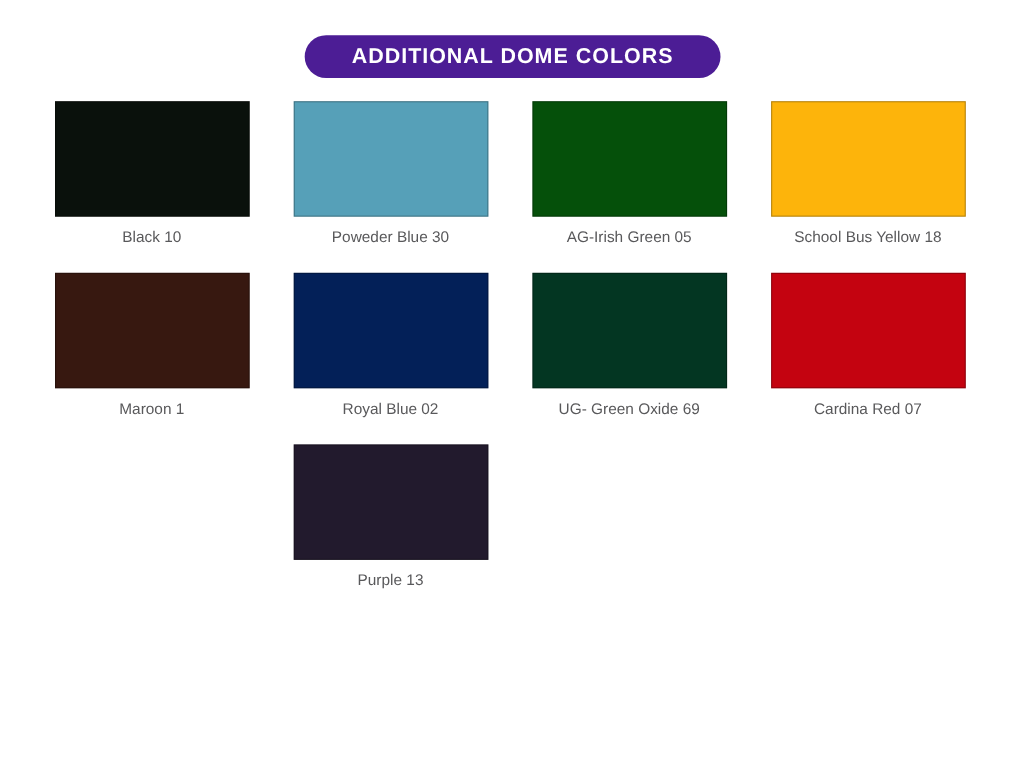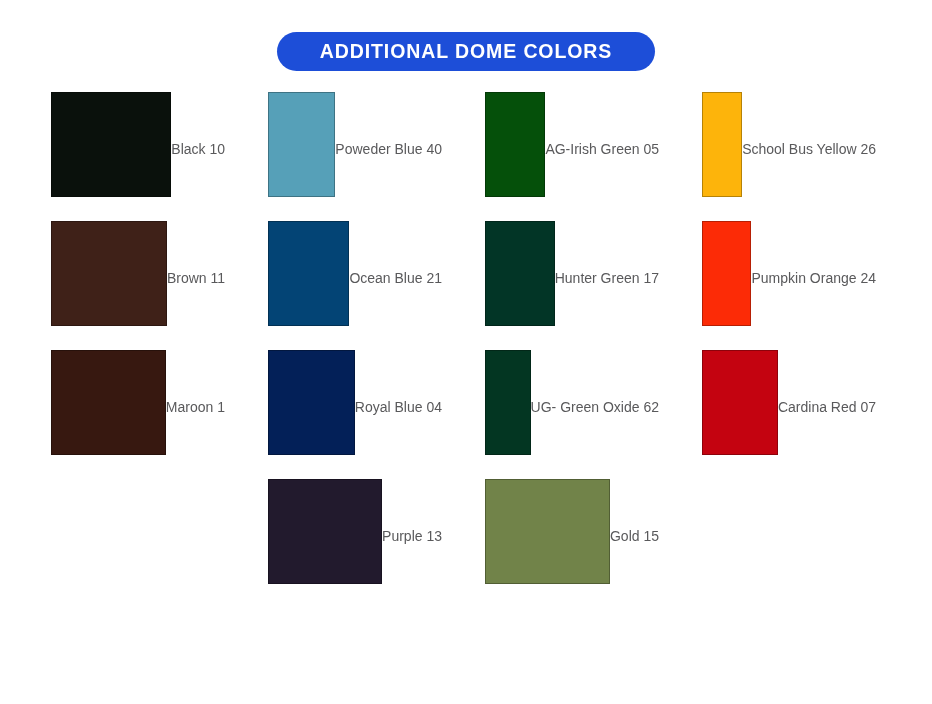--- a/index.html
+++ b/index.html
@@ -17,21 +17,21 @@
 
   
   .header-wrap {
     width: 100%;
     display: flex;
     justify-content: center;
     padding-top: 32px;
     box-sizing: border-box;
   }
   .title-pill {
-    background: #1d4ed8;
+    background: #4c1d95;
     color: #ffffff;
     border-radius: 999px;
     height: 39px;
     min-width: 378px;
     padding: 0 34px;
     box-sizing: border-box;
     display: flex;
     align-items: center;
     justify-content: center;
     font-size: 19.5px;
@@ -50,21 +50,21 @@
   }
   .palette-row {
     display: grid;
     grid-template-columns: repeat(4, 177px);
     column-gap: 40px;
     margin-bottom: 24px;
   }
   .swatch-cell {
     width: 174px;
     display: flex;
-    flex-direction: row;
+    flex-direction: column;
     align-items: center;
   }
   .swatch-cell.empty .chip,
   .swatch-cell.empty .chip-label {
     visibility: hidden;
   }
   .chip {
     width: 177px;
     height: 105px;
     box-sizing: border-box;
@@ -87,78 +87,56 @@
 </div>
 
 <div class="palette">
     <div class="palette-row">
       <div class="swatch-cell">
         <div class="chip" title="Black 10" style="background: rgb(10, 17, 12);"></div>
         <div class="chip-label">Black 10</div>
       </div>
       <div class="swatch-cell">
         <div class="chip" title="Poweder Blue 20" style="background: rgb(86, 160, 184);"></div>
-        <div class="chip-label">Poweder Blue 40</div>
+        <div class="chip-label">Poweder Blue 30</div>
       </div>
       <div class="swatch-cell">
         <div class="chip" title="AG-Irish Green 09" style="background: rgb(5, 80, 10);"></div>
         <div class="chip-label">AG-Irish Green 05</div>
       </div>
       <div class="swatch-cell">
         <div class="chip" title="School Bus Yellow 26" style="background: rgb(253, 180, 11);"></div>
-        <div class="chip-label">School Bus Yellow 26</div>
-      </div>
-    </div>
-    <div class="palette-row">
-      <div class="swatch-cell">
-        <div class="chip" title="Brown 11" style="background: rgb(63, 33, 24);"></div>
-        <div class="chip-label">Brown 11</div>
-      </div>
-      <div class="swatch-cell">
-        <div class="chip" title="Ocean Blue 21" style="background: rgb(3, 68, 117);"></div>
-        <div class="chip-label">Ocean Blue 21</div>
-      </div>
-      <div class="swatch-cell">
-        <div class="chip" title="Hunter Green 17" style="background: rgb(2, 53, 38);"></div>
-        <div class="chip-label">Hunter Green 17</div>
-      </div>
-      <div class="swatch-cell">
-        <div class="chip" title="Pumpkin Orange 24" style="background: rgb(252, 43, 6);"></div>
-        <div class="chip-label">Pumpkin Orange 24</div>
+        <div class="chip-label">School Bus Yellow 18</div>
       </div>
     </div>
     <div class="palette-row">
       <div class="swatch-cell">
         <div class="chip" title="Maroon 14" style="background: rgb(55, 24, 16);"></div>
         <div class="chip-label">Maroon 1</div>
       </div>
       <div class="swatch-cell">
         <div class="chip" title="Royal Blue 08" style="background: rgb(3, 32, 88);"></div>
-        <div class="chip-label">Royal Blue 04</div>
+        <div class="chip-label">Royal Blue 02</div>
       </div>
       <div class="swatch-cell">
         <div class="chip" title="UG- Green Oxide 98" style="background: rgb(3, 54, 34);"></div>
-        <div class="chip-label">UG- Green Oxide 62</div>
+        <div class="chip-label">UG- Green Oxide 69</div>
       </div>
       <div class="swatch-cell">
         <div class="chip" title="Cardina Red 06" style="background: rgb(196, 3, 16);"></div>
         <div class="chip-label">Cardina Red 07</div>
       </div>
     </div>
     <div class="palette-row">
       <div class="swatch-cell empty">
         <div class="chip"></div>
         <div class="chip-label"></div>
       </div>
       <div class="swatch-cell">
         <div class="chip" title="Purple 13" style="background: rgb(34, 26, 45);"></div>
         <div class="chip-label">Purple 13</div>
       </div>
-      <div class="swatch-cell">
-        <div class="chip" title="Gold 15" style="background: rgb(113, 131, 73);"></div>
-        <div class="chip-label">Gold 15</div>
-      </div>
       <div class="swatch-cell empty">
         <div class="chip"></div>
         <div class="chip-label"></div>
       </div>
     </div>
   </div>
 
 </body></html>

